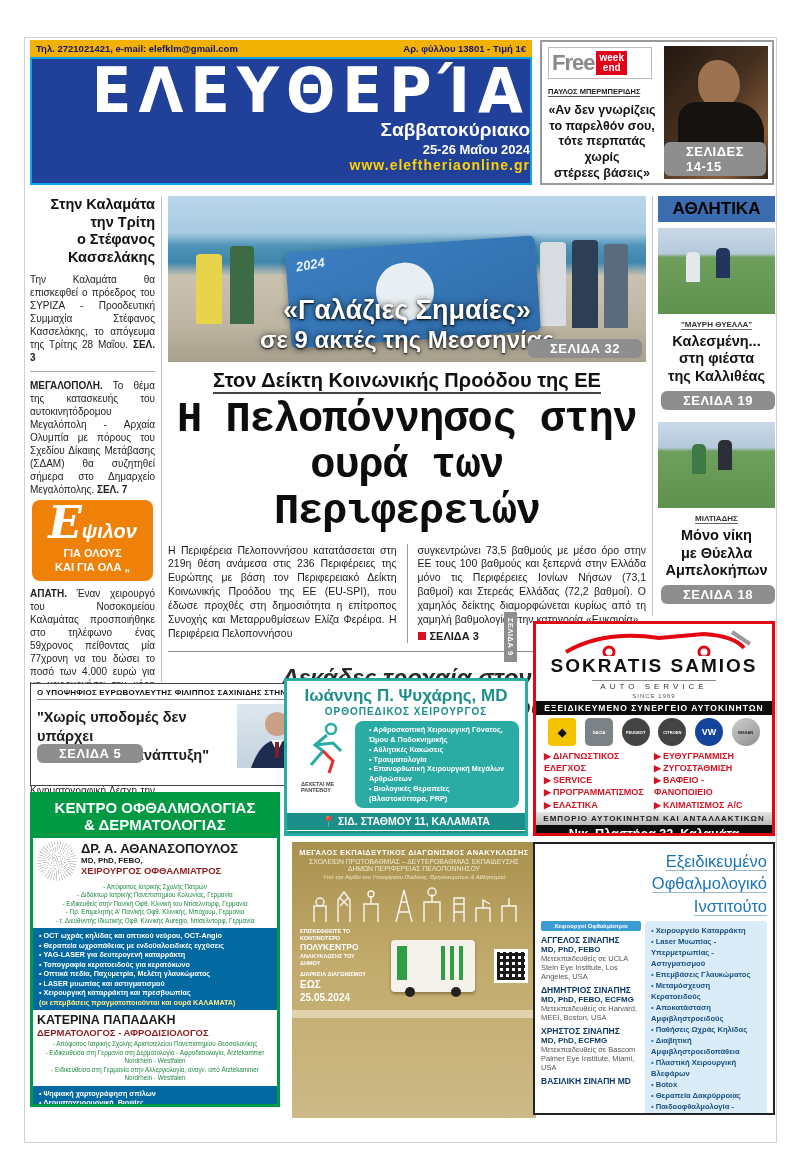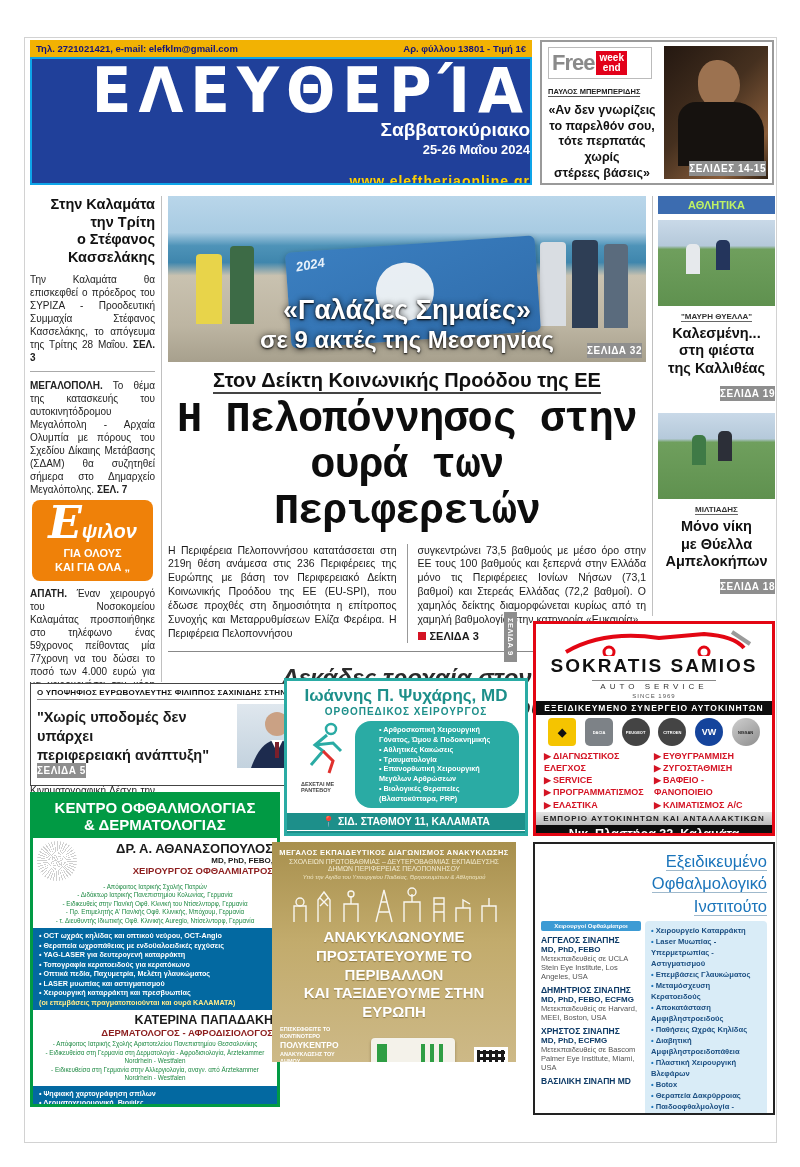--- a/index.html
+++ b/index.html
@@ -9,34 +9,34 @@
   .abs { position:absolute; }
   .b { font-weight:bold; }
   .pre { white-space:pre-line; }
 
   
   .topbar { background:#f2b203; color:#14147a; font-size:9.5px; font-weight:bold; display:flex; justify-content:space-between; align-items:center; padding:0 6px; }
   .mast { background:#20409a; color:#fff; text-align:right; overflow:hidden; border:2px solid #0ea5e9; }
   .mast-logo { font-family:"DejaVu Sans", sans-serif; font-weight:900; font-size:58px; line-height:62px; letter-spacing:7px; text-transform:uppercase; transform:scaleY(1.08); }
   .mast-ed { font-size:19px; font-weight:bold; margin-top:-2px; }
   .mast-date { font-size:13px; font-weight:bold; margin-top:1px; }
-  .mast-url { font-size:14px; font-weight:bold; color:#ffd200; letter-spacing:1px; margin-top:16px; }
+  .mast-url { font-size:14px; font-weight:bold; color:#ffd200; letter-spacing:1px; margin-top:0; }
 
   
   .fw { border:2px solid #9a9a9a; background:#fff; display:flex; }
   .fw-left { width:118px; padding:5px 4px 4px 6px; }
   .fw-logo { border:1px solid #bbb; display:flex; align-items:center; padding:2px 3px; width:104px; }
   .fw-free { color:#8a8a8a; font-size:22px; font-weight:bold; letter-spacing:-1px; }
   .fw-we { background:#e2001a; color:#fff; font-size:10px; font-weight:bold; line-height:10px; padding:2px 3px; margin-left:2px; text-align:center; }
   .fw-author { font-size:7.5px; font-weight:bold; color:#222; border-bottom:1px solid #555; display:inline-block; margin-top:8px; }
   .fw-quote { font-size:12.5px; font-weight:bold; color:#111; text-align:center; margin-top:5px; line-height:1.25; }
   .fw-photo { position:relative; flex:1; margin:4px; background:linear-gradient(135deg,#1d140e 0%,#3a281c 40%,#7a5232 75%,#4a3categories%); background:linear-gradient(135deg,#241811 0%,#45301f 45%,#8a5e3b 80%,#2e2013 100%); }
   .fw-head { position:absolute; left:34px; top:14px; width:42px; height:48px; border-radius:46% 54% 50% 50%; background:#9c7250; }
   .fw-body { position:absolute; left:14px; top:56px; width:86px; height:64px; border-radius:18px 30px 0 0; background:#16120f; }
-  .badge { background:#8e8e8e; color:#fff; font-size:10px; font-weight:bold; padding:2px 0; display:inline-block; letter-spacing:.5px; }
+  .badge { background:#8e8e8e; color:#fff; font-size:13px; font-weight:bold; padding:2px 22px; display:inline-block; letter-spacing:.5px;border-radius:6px; }
 
   
   .leftcol { width:132px; border-right:1px solid #c0c0c0; padding-right:6px; font-size:10px; color:#222; }
   .lc-title { font-size:14.5px; font-weight:bold; text-align:right; line-height:1.22; color:#111; }
   .lc-body { margin-top:6px; text-align:justify; line-height:1.3; }
   .lc-pg { font-weight:bold; }
   .lc-hr { border-top:1px solid #aaa; margin:7px 0; }
   .eps { background:#ef8109; border-radius:8px; color:#fff; text-align:center; padding:6px 4px 7px; margin:4px 2px; }
   .eps-big { font-size:44px; font-weight:bold; font-style:italic; line-height:34px; font-family:"DejaVu Serif", serif; }
   .eps-rest { font-size:20px; font-style:italic; font-weight:bold; }
@@ -59,53 +59,53 @@
   .mbody > div { flex:1; font-size:10.5px; line-height:1.32; text-align:justify; color:#1c1c1c; }
   .mbody > div + div { border-left:1px solid #999; padding-left:10px; margin-left:10px; }
   .pageref { text-align:left; font-weight:bold; font-size:11px; margin-top:2px; }
   .redsq { display:inline-block; width:8px; height:8px; background:#d41424; margin-right:4px; }
   .chr { border-top:1px solid #888; margin-top:8px; }
   .sec-head { text-align:center; font-style:italic; font-weight:bold; font-size:24px; color:#2b2b2b; margin-top:12px; line-height:1.2; }
   .vbadge { writing-mode:vertical-rl; background:#8e8e8e; color:#fff; font-size:7.5px; font-weight:bold; padding:6px 2px; letter-spacing:.5px; }
 
   
   .sports { width:123px; border-left:1px solid #c0c0c0; padding-left:5px; }
-  .sp-head { background:#3c6cb0; color:#bef264; font-weight:bold; font-size:11px; text-align:center; padding:3px 0; }
+  .sp-head { background:#3c6cb0; color:#000000; font-weight:bold; font-size:17px; text-align:center; padding:3px 0; }
   .sp-photo { height:86px; margin-top:6px; background:linear-gradient(180deg,#c9d9e8 0%,#b5c9da 30%,#6f9f5d 34%,#5f914f 100%); position:relative; overflow:hidden; }
   .sp-p1 { position:absolute; width:14px; height:30px; border-radius:5px 5px 0 0; }
   .sp-kick { font-size:8px; font-weight:bold; color:#333; text-align:center; margin-top:6px; }
   .sp-kick span { border-bottom:1px solid #666; }
   .sp-title { font-size:14.5px; font-weight:bold; text-align:center; line-height:1.2; margin-top:4px; color:#111; }
   .sp-badge { text-align:right; margin-top:6px; }
 
   
   .sach { border:1px solid #444; background:#fff; padding:4px 6px; }
   .sach-head { font-size:8px; font-weight:bold; color:#111; border-bottom:1px solid #888; padding-bottom:2px; letter-spacing:.2px; }
   .sach-row { display:flex; margin-top:4px; }
   .sach-quote { flex:1; font-size:14.5px; font-weight:bold; color:#1a1a1a; line-height:1.3; padding-top:4px; }
   .sach-photo { width:74px; height:64px; position:relative; background:linear-gradient(180deg,#dfe7ee,#c3d2de); overflow:hidden; }
 
   
   .gad { border:3px solid #019a44; background:#fff; overflow:hidden; }
   .gad-head { background:#019a44; color:#fff; font-weight:bold; font-size:15px; text-align:center; line-height:1.15; padding:4px 0; }
   .gad-doc { display:flex; padding:3px 4px 0; }
   .sunlogo { width:40px; height:40px; border-radius:50%; background:repeating-conic-gradient(#cfcfcf 0 3deg,#fff 3deg 9deg); flex:none; margin-right:4px; }
-  .gad-name { font-size:13px; font-weight:bold; color:#1a1a1a; text-align:right; flex:1; }
+  .gad-name { font-size:13px; font-weight:bold; color:#1a1a1a; text-align:left; flex:1; }
   .gad-creds { font-size:8px; font-weight:bold; }
   .gad-spec { font-size:9.5px; font-weight:bold; color:#8c1d1d; }
   .gad-cl { font-size:6.3px; color:#1e8a43; text-align:center; line-height:1.35; padding:2px 6px 3px; }
   .gad-list { background:#0369a1; color:#fff; font-size:7.2px; font-weight:bold; padding:3px 6px; line-height:1.32; }
   .gad-list .last { color:#ffe98a; }
 
   
   .psy { border:3px solid #2aaba4; background:#fff; overflow:hidden; }
   .psy-name { color:#1d8f8a; font-size:17px; font-weight:bold; text-align:center; margin-top:5px; }
   .psy-title { color:#1d8f8a; font-size:10px; font-weight:bold; text-align:center; letter-spacing:1px; }
   .psy-mid { display:flex; padding:4px 6px 2px; }
-  .psy-panel { background:#2aaba4; border-radius:16px; color:#fff; font-size:7.3px; font-weight:bold; padding:4px 24px; line-height:1.35; flex:1; }
+  .psy-panel { background:#2aaba4; border-radius:8px; color:#fff; font-size:7.3px; font-weight:bold; padding:4px 14px; line-height:1.35; flex:1; }
   .psy-note { font-size:5.5px; font-weight:bold; color:#444; margin:2px 0 0 8px; }
   .psy-bar { background:#1d8f8a; color:#fff; font-weight:bold; text-align:center; font-size:10.5px; padding:2px 0; margin-top:3px; }
   .psy-bar .em { color:#eaff8a; }
 
   
   .sok { border:3px solid #e30613; background:#fff; text-align:center; overflow:hidden; padding-top:2px; }
   .sok-name { font-size:19px; font-weight:bold; letter-spacing:2px; color:#101010; line-height:1; }
   .sok-sub { font-size:8px; letter-spacing:4px; color:#333; border-top:1px solid #888; display:inline-block; padding:1px 8px 0; }
   .sok-since { font-size:6px; color:#555; letter-spacing:1px; }
   .sok-bar { background:#0d0d0d; color:#fff; font-size:8.5px; font-weight:bold; letter-spacing:1px; padding:2px 0; margin-top:2px; }
@@ -297,21 +297,21 @@
 περιφερειακή ανάπτυξη"</div>
       <div class="sach-photo">
         <svg width="74" height="64" viewBox="0 0 74 64">
           <circle cx="40" cy="20" r="12" fill="#caa184"></circle>
           <path d="M14 64 Q24 36 40 36 Q58 36 66 64 Z" fill="#1d2b4e"></path>
           <path d="M34 36 L40 48 L46 36 Z" fill="#fff"></path>
           <rect x="38" y="38" width="4" height="16" fill="#7a1f2b"></rect>
         </svg>
       </div>
     </div>
-    <span class="badge abs" style="left:6px;bottom:7px;">ΣΕΛΙΔΑ 5</span>
+    <span class="badge abs" style="left:6px;bottom:22px;">ΣΕΛΙΔΑ 5</span>
   </div>
 
   <div class="abs gad" style="left:30px;top:792px;width:250px;height:315px;">
     <div class="gad-head pre">ΚΕΝΤΡΟ ΟΦΘΑΛΜΟΛΟΓΙΑΣ
 &amp; ΔΕΡΜΑΤΟΛΟΓΙΑΣ</div>
     <div class="gad-doc">
       <div class="sunlogo"></div>
       <div class="gad-name">
         <div>ΔΡ. Α. ΑΘΑΝΑΣΟΠΟΥΛΟΣ</div>
         <div class="gad-creds">MD, PhD, FEBO,</div>
@@ -416,44 +416,41 @@
         <div><span class="arr">▶</span><span>ΚΛΙΜΑΤΙΣΜΟΣ A/C</span></div>
       </div>
     </div>
     <div class="sok-mid">ΕΜΠΟΡΙΟ ΑΥΤΟΚΙΝΗΤΩΝ ΚΑΙ ΑΝΤΑΛΛΑΚΤΙΚΩΝ</div>
     <div class="sok-foot">
       <div class="sok-addr">Νικ. Πλαστήρα 32, Καλαμάτα</div>
 
     </div>
   </div>
 
-  <div class="abs gold" style="left:272px;top:842px;width:244px;height:220px;">
+  <div class="abs gold" style="left:292px;top:842px;width:244px;height:276px;">
     <div class="l1">ΜΕΓΑΛΟΣ ΕΚΠΑΙΔΕΥΤΙΚΟΣ ΔΙΑΓΩΝΙΣΜΟΣ ΑΝΑΚΥΚΛΩΣΗΣ</div>
     <div class="l2">ΣΧΟΛΕΙΩΝ ΠΡΩΤΟΒΑΘΜΙΑΣ – ΔΕΥΤΕΡΟΒΑΘΜΙΑΣ ΕΚΠΑΙΔΕΥΣΗΣ</div>
     <div class="l3">ΔΗΜΩΝ ΠΕΡΙΦΕΡΕΙΑΣ ΠΕΛΟΠΟΝΝΗΣΟΥ</div>
     <div class="l4">Υπό την Αιγίδα του Υπουργείου Παιδείας, Θρησκευμάτων &amp; Αθλητισμού</div>
     <svg width="220" height="40" viewBox="0 0 220 40" style="margin:4px auto 0;opacity:.9;">
       <g stroke="#fff" fill="none" stroke-width="1.4">
         <path d="M10 38 V22 H22 V38"></path>
           <circle cx="16" cy="18" r="4"></circle>
         <path d="M34 38 V16 L40 8 L46 16 V38"></path>
           <path d="M36 14 L44 22 M44 14 L36 22"></path>
         <path d="M60 38 V20 H74 V38 M67 20 V12"></path>
           <circle cx="67" cy="10" r="3"></circle>
         <path d="M92 38 L100 6 L108 38 M95 28 H105 M97 18 H103"></path>
         <path d="M120 38 V18 H136 V38 M128 18 V10"></path>
           <circle cx="128" cy="8" r="4"></circle>
         <path d="M150 38 V14 H160 V38 M150 20 H160 M150 28 H160"></path>
         <path d="M172 38 V24 H186 V38 M179 24 V16 L186 20"></path>
         <path d="M198 38 V22 H212 V38 M205 22 V14"></path>
       </g>
     </svg>
-    <div class="gold-slogan pre">ΑΝΑΚΥΚΛΩΝΟΥΜΕ
-ΠΡΟΣΤΑΤΕΥΟΥΜΕ ΤΟ ΠΕΡΙΒΑΛΛΟΝ
-ΚΑΙ ΤΑΞΙΔΕΥΟΥΜΕ ΣΤΗΝ ΕΥΡΩΠΗ</div>
     <div class="gold-midrow">
       <div class="gold-info">
         <div>ΕΠΙΣΚΕΦΘΕΙΤΕ ΤΟ ΚΟΝΤΙΝΟΤΕΡΟ</div>
         <div class="big">ΠΟΛΥΚΕΝΤΡΟ</div>
         <div>ΑΝΑΚΥΚΛΩΣΗΣ ΤΟΥ ΔΗΜΟΥ</div>
         <div style="margin-top:3px;">ΔΙΑΡΚΕΙΑ ΔΙΑΓΩΝΙΣΜΟΥ</div>
         <div class="date">ΕΩΣ 25.05.2024</div>
       </div>
       <div class="truck">
         <div class="wheel" style="left:14px;"></div>

